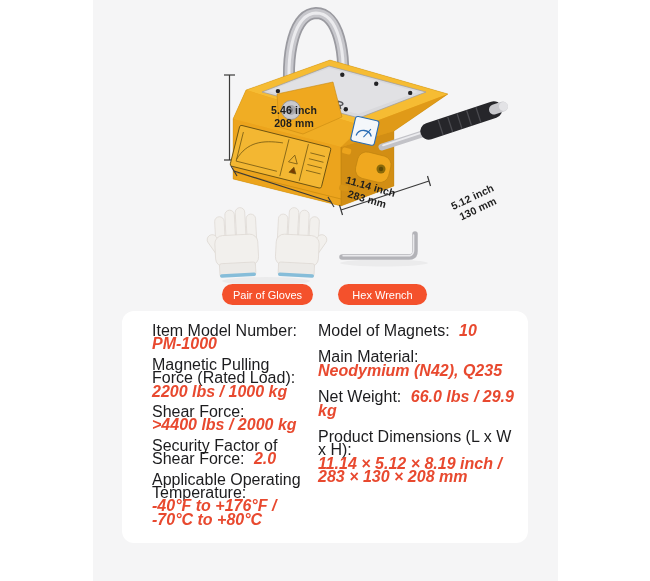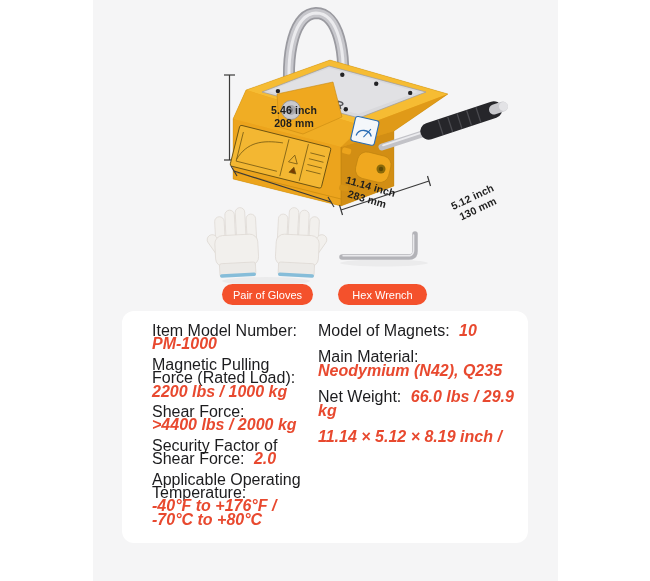--- a/index.html
+++ b/index.html
@@ -216,17 +216,19 @@
       </div>
       <div class="spec">
         <div class="lab">Main Material:</div>
         <div class="val">Neodymium (N42), Q235</div>
       </div>
       <div class="spec">
         <span class="lab">Net Weight:</span>
         <span class="val">66.0 lbs / 29.9 kg</span>
       </div>
       <div class="spec">
+        <div class="lab">Product Dimensions (L x W x H):</div>
         <div class="val">11.14 × 5.12 × 8.19 inch /</div>
+        <div class="val">283 × 130 × 208 mm</div>
       </div>
     </div>
   </div>
 </div>
 
 </body></html>

